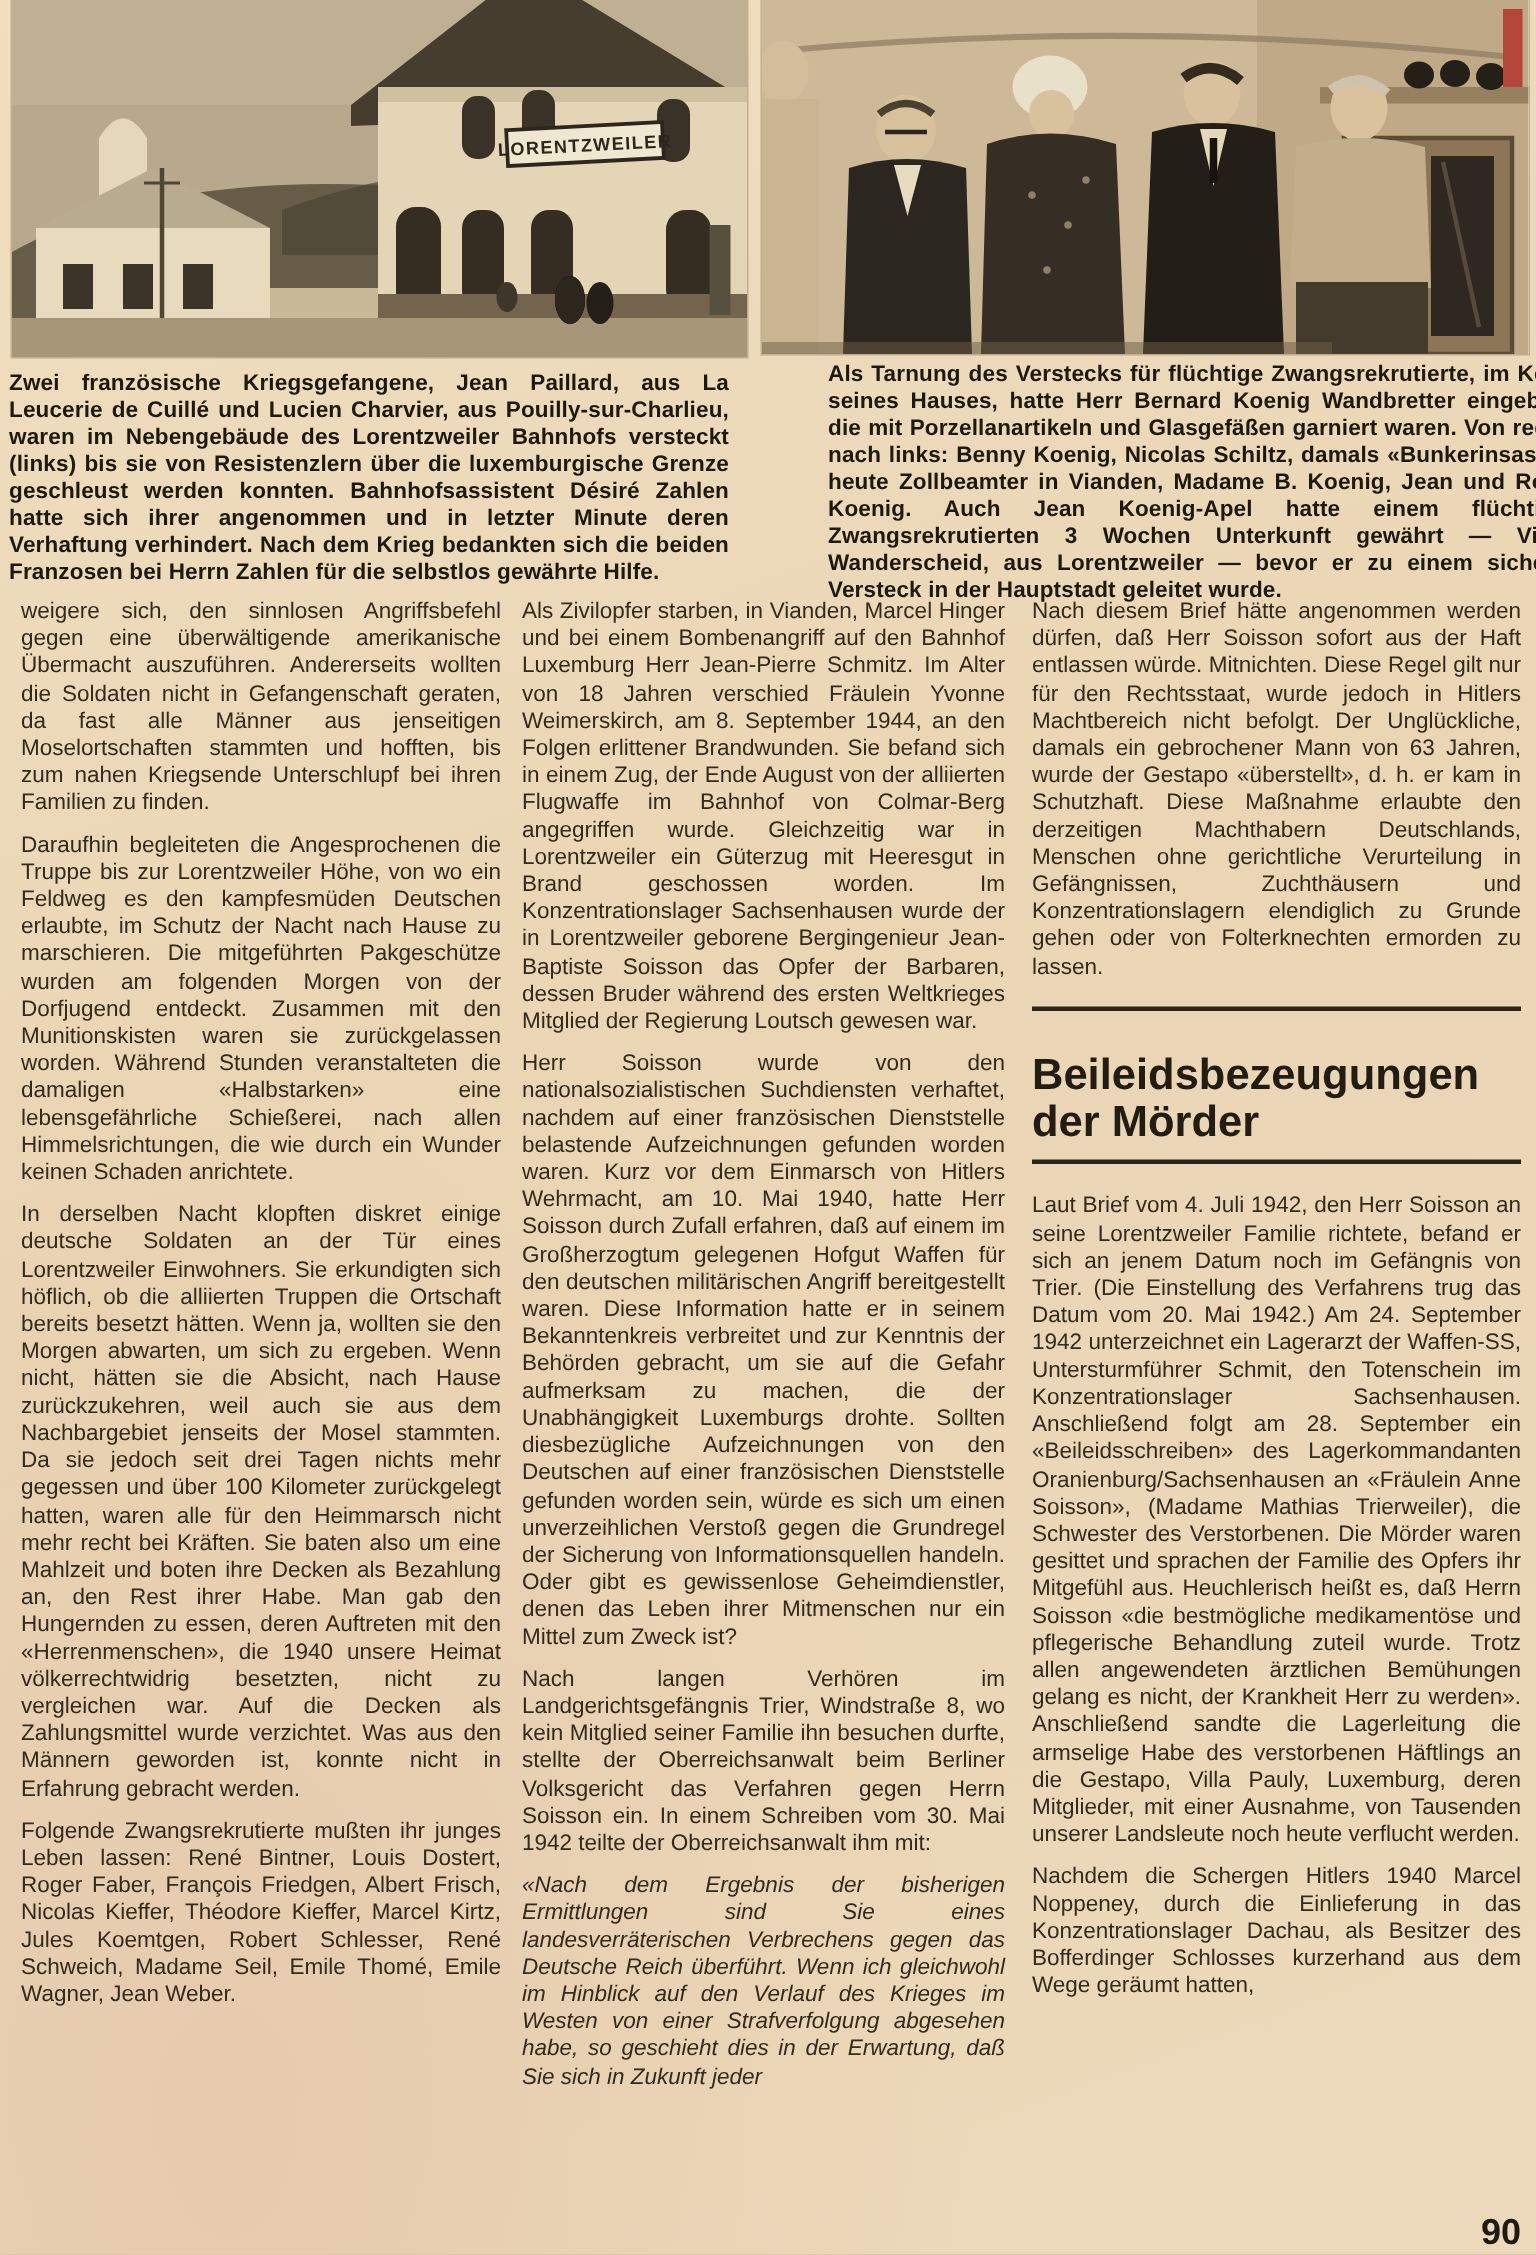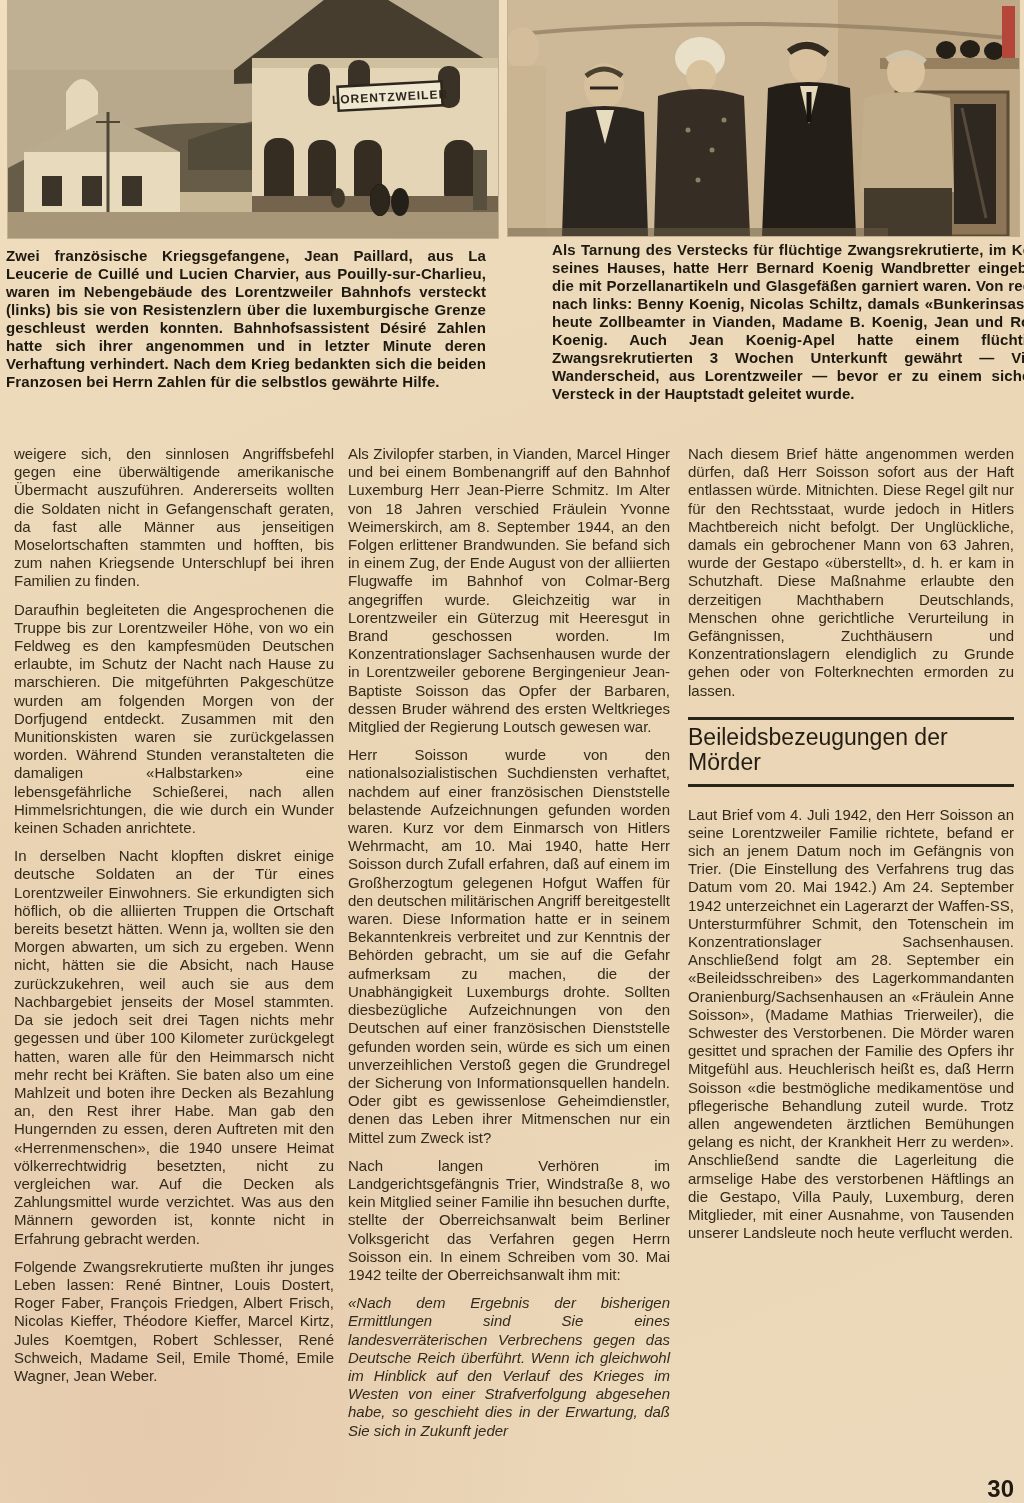--- a/index.html
+++ b/index.html
@@ -15,33 +15,33 @@
   .photo { position:absolute; top:0; box-shadow:0 0 0 1px rgba(60,45,25,.25); }
   .photo svg { display:block; }
   .photo-left  { left:8;  left:8px;  width:490px; height:238px; }
   .photo-right { left:508px; width:511px; height:236px; }
   .caption {
     position:absolute; font-weight:700; font-size:15px; line-height:18px;
     text-align:justify; color:#1e1910; letter-spacing:.1px; margin:0;
   }
   .caption-left  { left:6px;  top:247px; width:480px; }
   .caption-right { left:514px; top:241px; width:502px;margin-left:38px; }
-  .col { position:absolute; top:445px; }
+  .col { position:absolute; top:399px; }
   .col1 { left:14px;  width:320px; }
   .col2 { left:348px; width:322px; }
   .col3 { left:688px; width:326px; }
   .col p {
     margin:0 0 10px; font-size:15px; line-height:18.2px;
     text-align:justify; color:#332a1c;
   }
   .italic p, p.italic { font-style:italic; }
   .section-heading {
-    font-size:23px; font-weight:400; color:#221c13; line-height:1.08;
+    font-size:29px; font-weight:700; color:#221c13; line-height:1.08;
     border-top:3px solid #2a2318; border-bottom:3px solid #2a2318;
-    padding:5px 0 9px; margin:17px 0 19px;
+    padding:28px 0 9px; margin:17px 0 19px;
   }
   .page-number {
     position:absolute; right:10px; bottom:0px;
     font-size:24px; font-weight:700; color:#1f1a12;
   }
 </style>
 </head>
 <body>
 
 <div class="page">
@@ -153,16 +153,17 @@
     <p>Als Zivilopfer starben, in Vianden, Marcel Hinger und bei einem Bombenangriff auf den Bahnhof Luxemburg Herr Jean-Pierre Schmitz. Im Alter von 18 Jahren verschied Fräulein Yvonne Weimerskirch, am 8. September 1944, an den Folgen erlittener Brandwunden. Sie befand sich in einem Zug, der Ende August von der alliierten Flugwaffe im Bahnhof von Colmar-Berg angegriffen wurde. Gleichzeitig war in Lorentzweiler ein Güterzug mit Heeresgut in Brand geschossen worden. Im Konzentrationslager Sachsenhausen wurde der in Lorentzweiler geborene Bergingenieur Jean-Baptiste Soisson das Opfer der Barbaren, dessen Bruder während des ersten Weltkrieges Mitglied der Regierung Loutsch gewesen war.</p>
     <p>Herr Soisson wurde von den nationalsozialistischen Suchdiensten verhaftet, nachdem auf einer französischen Dienststelle belastende Aufzeichnungen gefunden worden waren. Kurz vor dem Einmarsch von Hitlers Wehrmacht, am 10. Mai 1940, hatte Herr Soisson durch Zufall erfahren, daß auf einem im Großherzogtum gelegenen Hofgut Waffen für den deutschen militärischen Angriff bereitgestellt waren. Diese Information hatte er in seinem Bekanntenkreis verbreitet und zur Kenntnis der Behörden gebracht, um sie auf die Gefahr aufmerksam zu machen, die der Unabhängigkeit Luxemburgs drohte. Sollten diesbezügliche Aufzeichnungen von den Deutschen auf einer französischen Dienststelle gefunden worden sein, würde es sich um einen unverzeihlichen Verstoß gegen die Grundregel der Sicherung von Informationsquellen handeln. Oder gibt es gewissenlose Geheimdienstler, denen das Leben ihrer Mitmenschen nur ein Mittel zum Zweck ist?</p>
     <p>Nach langen Verhören im Landgerichtsgefängnis Trier, Windstraße 8, wo kein Mitglied seiner Familie ihn besuchen durfte, stellte der Oberreichsanwalt beim Berliner Volksgericht das Verfahren gegen Herrn Soisson ein. In einem Schreiben vom 30. Mai 1942 teilte der Oberreichsanwalt ihm mit:</p>
     <p class="italic">«Nach dem Ergebnis der bisherigen Ermittlungen sind Sie eines landesverräterischen Verbrechens gegen das Deutsche Reich überführt. Wenn ich gleichwohl im Hinblick auf den Verlauf des Krieges im Westen von einer Strafverfolgung abgesehen habe, so geschieht dies in der Erwartung, daß Sie sich in Zukunft jeder</p>
   </div>
 
   <div class="col col3">
     <p>Nach diesem Brief hätte angenommen werden dürfen, daß Herr Soisson sofort aus der Haft entlassen würde. Mitnichten. Diese Regel gilt nur für den Rechtsstaat, wurde jedoch in Hitlers Machtbereich nicht befolgt. Der Unglückliche, damals ein gebrochener Mann von 63 Jahren, wurde der Gestapo «überstellt», d. h. er kam in Schutzhaft. Diese Maßnahme erlaubte den derzeitigen Machthabern Deutschlands, Menschen ohne gerichtliche Verurteilung in Gefängnissen, Zuchthäusern und Konzentrationslagern elendiglich zu Grunde gehen oder von Folterknechten ermorden zu lassen.</p>
     <h2 class="section-heading">Beileidsbezeugungen der Mörder</h2>
     <p>Laut Brief vom 4. Juli 1942, den Herr Soisson an seine Lorentzweiler Familie richtete, befand er sich an jenem Datum noch im Gefängnis von Trier. (Die Einstellung des Verfahrens trug das Datum vom 20. Mai 1942.) Am 24. September 1942 unterzeichnet ein Lagerarzt der Waffen-SS, Untersturmführer Schmit, den Totenschein im Konzentrationslager Sachsenhausen. Anschließend folgt am 28. September ein «Beileidsschreiben» des Lagerkommandanten Oranienburg/Sachsenhausen an «Fräulein Anne Soisson», (Madame Mathias Trierweiler), die Schwester des Verstorbenen. Die Mörder waren gesittet und sprachen der Familie des Opfers ihr Mitgefühl aus. Heuchlerisch heißt es, daß Herrn Soisson «die bestmögliche medikamentöse und pflegerische Behandlung zuteil wurde. Trotz allen angewendeten ärztlichen Bemühungen gelang es nicht, der Krankheit Herr zu werden». Anschließend sandte die Lagerleitung die armselige Habe des verstorbenen Häftlings an die Gestapo, Villa Pauly, Luxemburg, deren Mitglieder, mit einer Ausnahme, von Tausenden unserer Landsleute noch heute verflucht werden.</p>
+    <p>Nachdem die Schergen Hitlers 1940 Marcel Noppeney, durch die Einlieferung in das Konzentrationslager Dachau, als Besitzer des Bofferdinger Schlosses kurzerhand aus dem Wege geräumt hatten,</p>
   </div>
 
-  <div class="page-number">30</div>
+  <div class="page-number">90</div>
 </div>
 
 </body></html>

